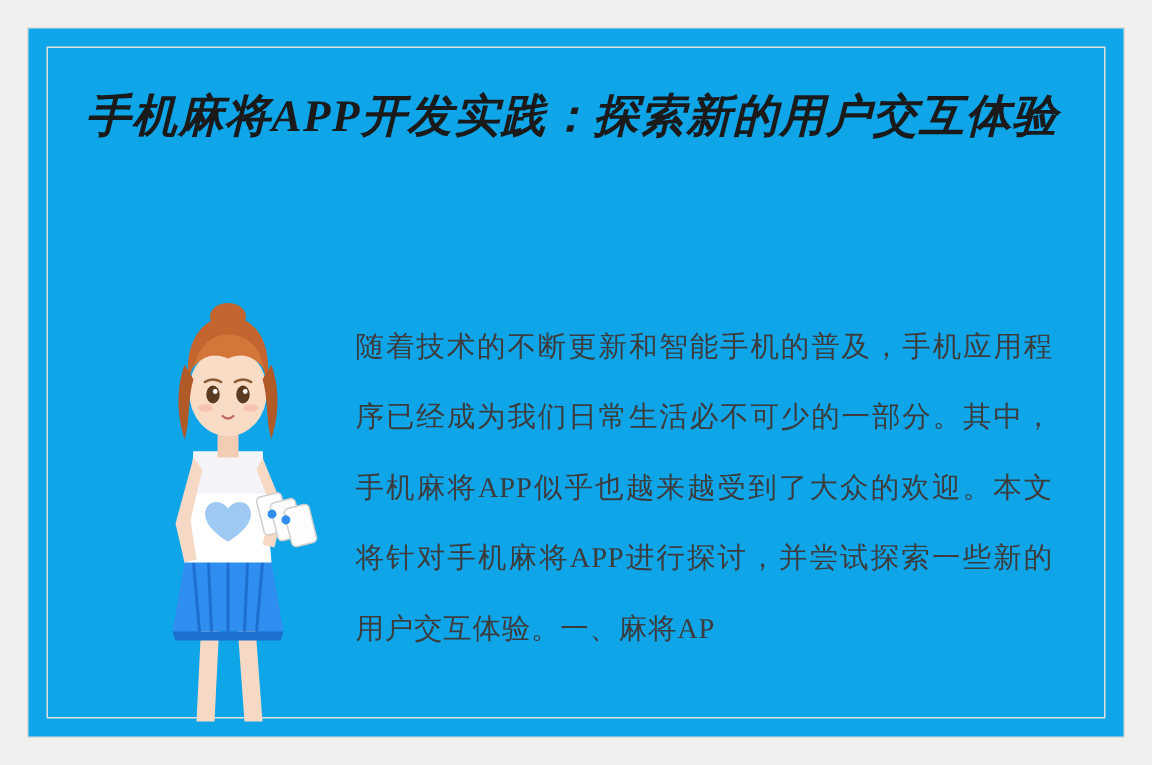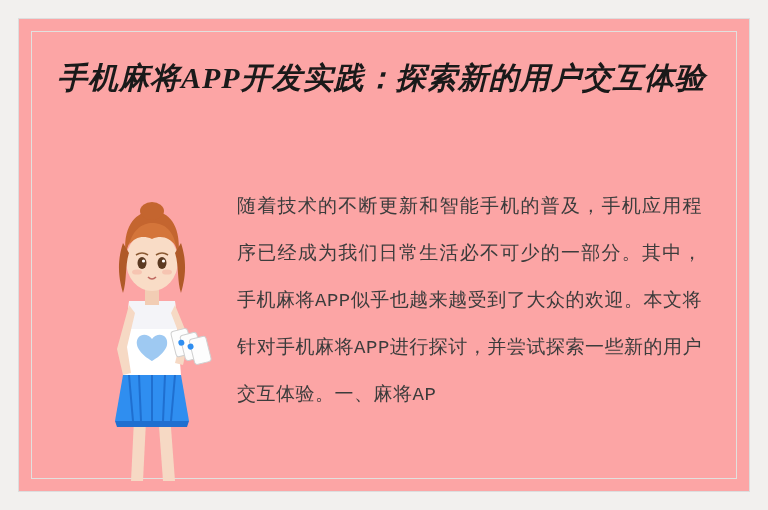--- a/index.html
+++ b/index.html
@@ -12,21 +12,21 @@
     background: #f2f0ee;
     font-family: "Liberation Sans", sans-serif;
     overflow: hidden;
   }
   .card {
     position: absolute;
     left: 18px;
     top: 18px;
     width: 732px;
     height: 474px;
-    background: #fca5a5;
+    background: #0ea5e9;
     border: 1px solid #dddddd;
     box-sizing: border-box;
   }
   .inner-frame {
     position: absolute;
     left: 12px;
     top: 12px;
     right: 12px;
     bottom: 12px;
     border: 1px solid #e2e0de;
@@ -59,26 +59,26 @@
     top: 20px;
     width: 150px;
     height: 300px;
   }
   .illustration svg {
     display: block;
   }
   .body-text {
     position: absolute;
     left: 180px;
-    top: 15px;
+    top: 39px;
     width: 465px;
     font-size: 19px;
     line-height: 47px;
     color: #3c3c3c;
-    font-family: Liberation Mono, monospace;
+    font-family: Liberation Serif, serif;
     letter-spacing: 0.5px;
     text-align: justify;
     word-break: break-all;
   }
 </style>
 </head>
 <body>
 
 <div class="card">
   <div class="inner-frame"></div>

